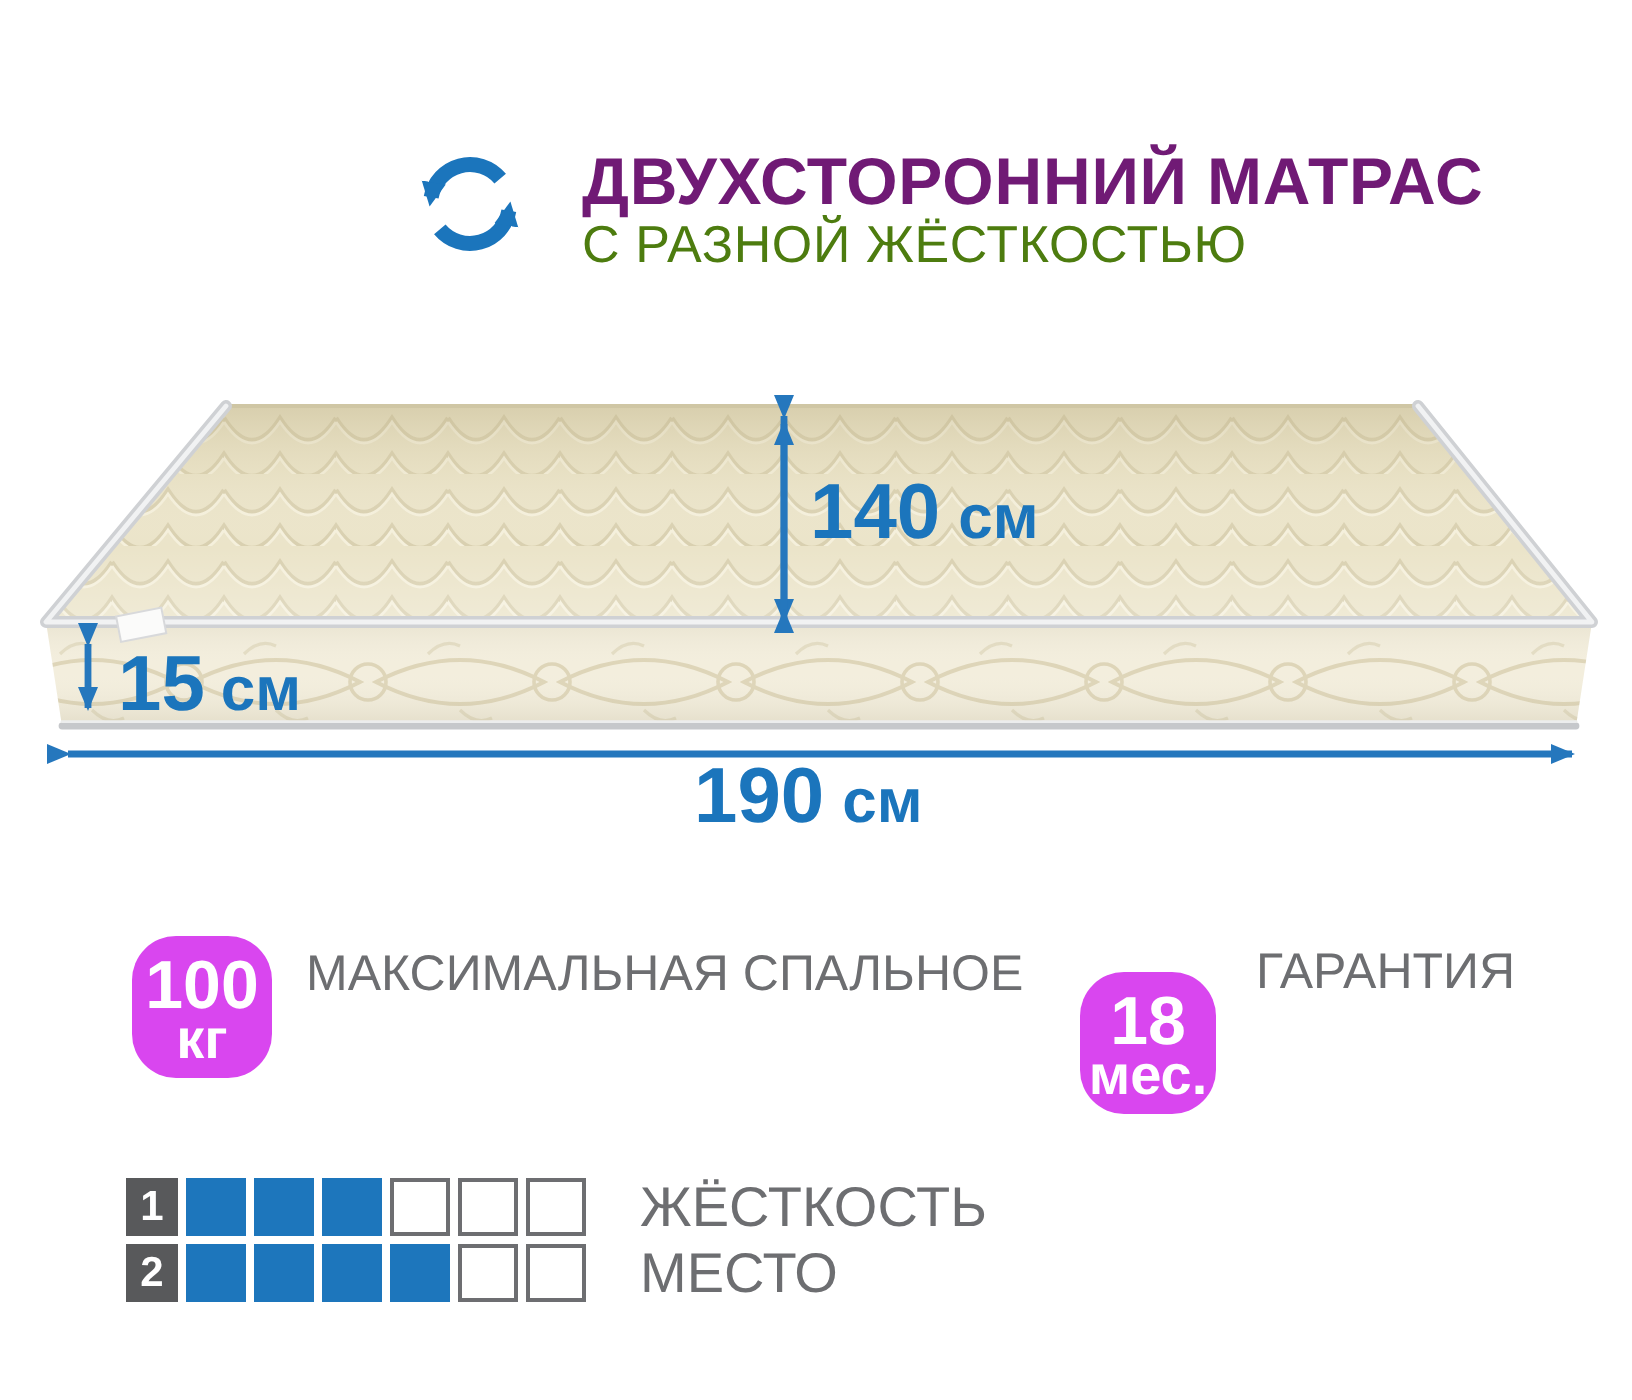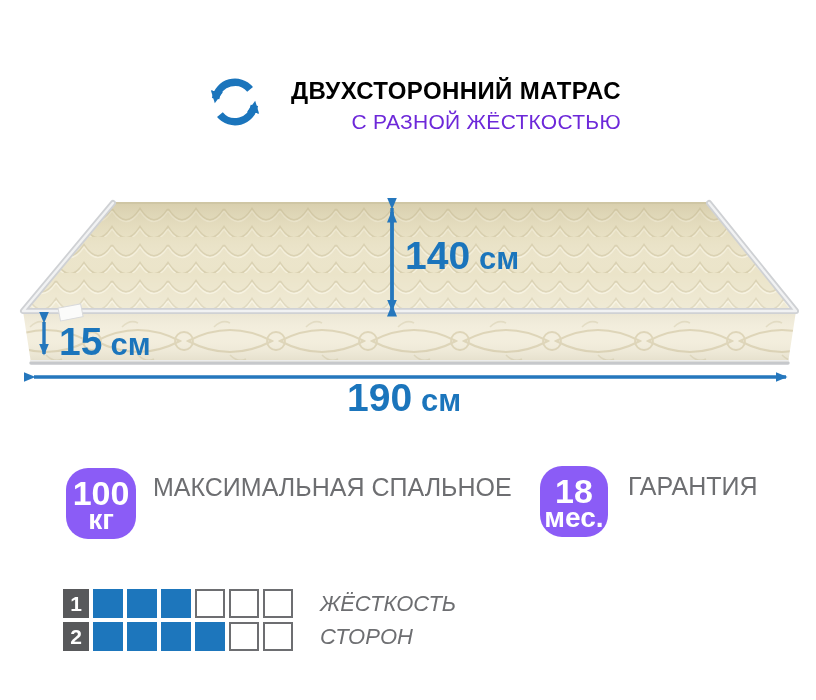--- a/index.html
+++ b/index.html
@@ -4,43 +4,43 @@
 <style>
   html,body{margin:0;padding:0;}
   body{
     width:816px;height:700px;position:relative;background:#ffffff;
     font-family:"Liberation Sans", sans-serif;overflow:hidden;
     -webkit-font-smoothing:antialiased;
   }
   
   .header-icon{position:absolute;left:204px;top:72px;width:62px;height:60px;}
   .titles{position:absolute;left:291px;top:74px;white-space:nowrap;}
-  .title-main{font-size:24px;font-weight:bold;color:#000000;line-height:33px;letter-spacing:0.4px;}
-  .title-sub{font-size:21px;color:#6d28d9;line-height:30px;letter-spacing:0.3px;text-align:right;}
+  .title-main{font-size:33px;font-weight:bold;color:#701a75;line-height:33px;letter-spacing:0.4px;}
+  .title-sub{font-size:26px;color:#4d7c0f;line-height:30px;letter-spacing:0.3px;}
   
   .scene{position:absolute;left:0;top:165px;width:816px;height:270px;}
   .dim-label{font-weight:bold;fill:#1b75bc;font-family:"Liberation Sans",sans-serif;}
   
-  .badge{position:absolute;background:#8b5cf6;border-radius:22px;color:#ffffff;
+  .badge{position:absolute;background:#d946ef;border-radius:22px;color:#ffffff;
          display:flex;flex-direction:column;align-items:center;justify-content:center;}
   .badge-load{left:66px;top:468px;width:70px;height:71px;}
-  .badge-warranty{left:540px;top:466px;width:68px;height:71px;}
+  .badge-warranty{left:540px;top:486px;width:68px;height:71px;}
   .badge-value{font-size:34px;font-weight:bold;line-height:32px;}
   .badge-unit{font-size:28px;font-weight:bold;line-height:22px;}
   .caption{position:absolute;color:#6d6e71;font-size:25px;line-height:29px;white-space:nowrap;}
   .caption-load{left:153px;top:473px;}
   .caption-warranty{left:628px;top:472px;}
   
   .firm-grid{position:absolute;left:63px;top:589px;}
   .firm-row{display:flex;margin-bottom:4px;}
   .firm-label{width:26px;height:29px;background:#58595b;color:#ffffff;font-size:21px;font-weight:bold;
               display:flex;align-items:center;justify-content:center;margin-right:4px;}
   .firm-cell{width:30px;height:29px;background:#ffffff;border:2px solid #6d6e71;box-sizing:border-box;margin-right:4px;}
   .firm-cell.filled{background:#1d76bc;border-color:#1d76bc;}
-  .firm-caption{position:absolute;left:320px;top:587px;color:#6d6e71;font-size:22px;line-height:33px;white-space:nowrap;font-style:italic;}
+  .firm-caption{position:absolute;left:320px;top:587px;color:#6d6e71;font-size:28px;line-height:33px;white-space:nowrap;}
 </style>
 </head>
 <body>
 
 <svg class="header-icon" viewBox="0 0 64 64">
   <defs>
     <marker id="iconHead" markerUnits="userSpaceOnUse" markerWidth="20" markerHeight="20" refX="8" refY="6.5" orient="auto">
       <path d="M0,0 L13,6.5 L0,13 Z" fill="#1b75bc"></path>
     </marker>
   </defs>
@@ -150,14 +150,14 @@
       <span class="firm-cell filled"></span>
       <span class="firm-cell filled"></span>
       <span class="firm-cell filled"></span>
       <span class="firm-cell filled"></span>
       <span class="firm-cell"></span>
       <span class="firm-cell"></span>
     </div>
   </div>
 <div class="firm-caption">
   <div>ЖЁСТКОСТЬ</div>
-  <div>СТОРОН</div>
+  <div>МЕСТО</div>
 </div>
 
 </body></html>

